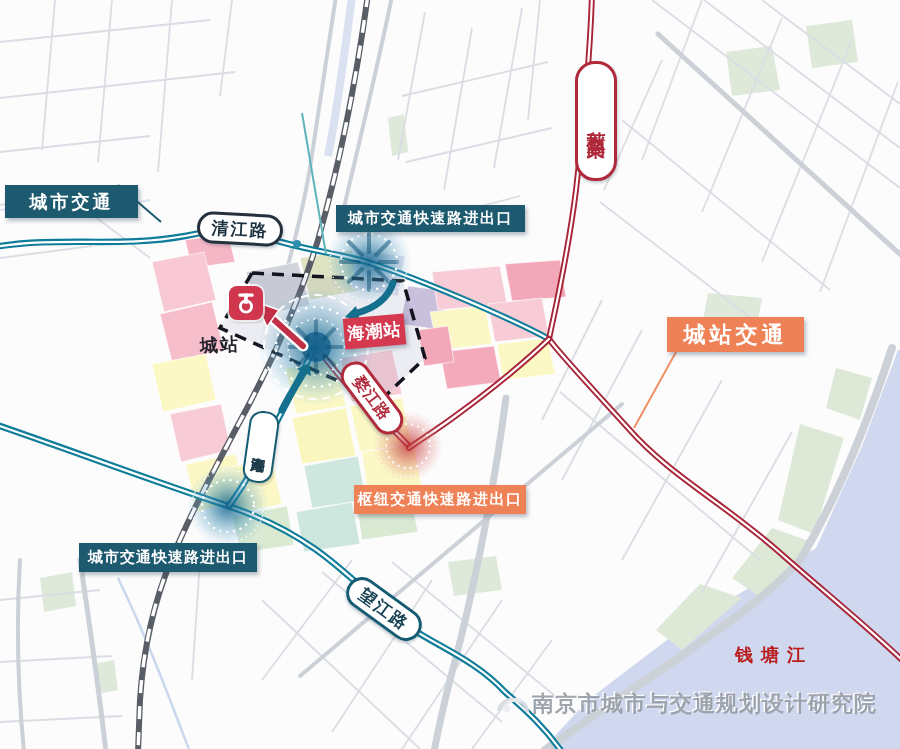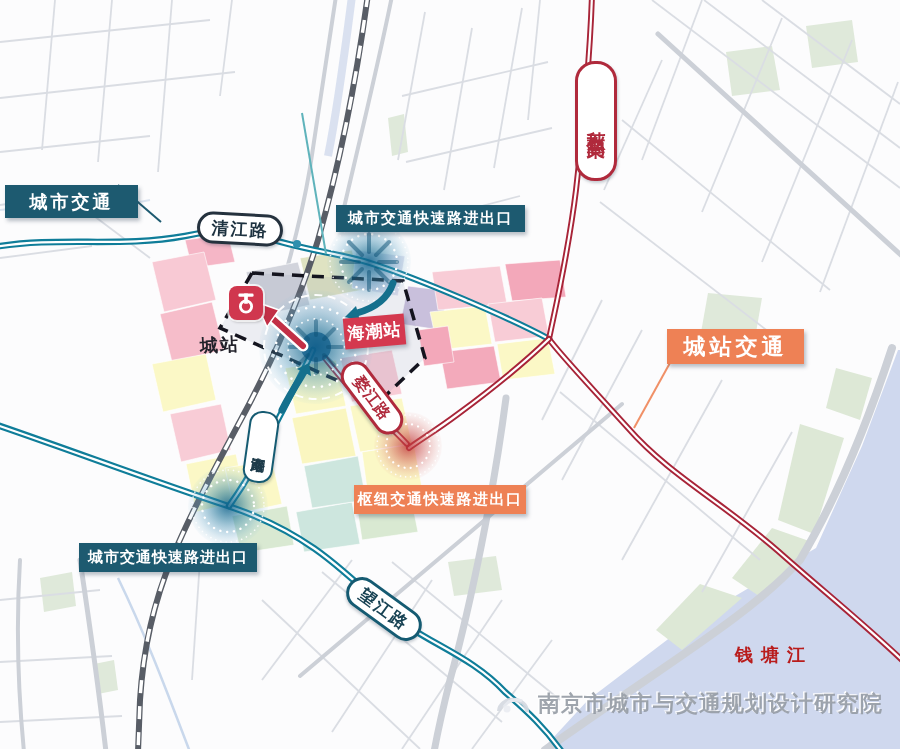--- a/index.html
+++ b/index.html
@@ -17,35 +17,35 @@
   .box{position:absolute;display:flex;align-items:center;justify-content:center;color:#fff;
        font-weight:bold;box-shadow:2px 3px 4px rgba(40,60,80,.32);white-space:nowrap;}
   .pill{position:absolute;background:#fff;display:flex;align-items:center;justify-content:center;
         font-weight:bold;border-radius:16px;white-space:nowrap;box-shadow:1px 2px 3px rgba(40,60,80,.25);}
   .txt{position:absolute;font-weight:bold;white-space:nowrap;}
   #lbl-tod{left:157px;top:84px;width:156px;height:29px;background:var(--tod-teal);font-size:18px;letter-spacing:1px;}
   #lbl-urban{left:5px;top:153px;width:133px;height:33px;background:var(--urban-traffic-teal);font-size:18px;letter-spacing:3px;margin-top:32px;}
   #lbl-exit-top{left:336px;top:205px;width:189px;height:27px;background:var(--urban-traffic-teal);font-size:15px;letter-spacing:1.5px;}
   #lbl-exit-bottom{left:79px;top:543px;width:178px;height:29px;background:var(--urban-traffic-teal);font-size:15px;letter-spacing:1px;}
   #lbl-hub{left:354px;top:485px;width:172px;height:29px;background:var(--hub-orange);font-size:15px;letter-spacing:1.5px;}
-  #lbl-chengzhan-traffic{left:667px;top:329px;width:137px;height:35px;background:var(--hub-orange);font-size:22px;letter-spacing:4px;}
+  #lbl-chengzhan-traffic{left:667px;top:317px;width:137px;height:35px;background:var(--hub-orange);font-size:22px;letter-spacing:4px;}
   #lbl-haichao{left:344px;top:316px;width:61px;height:31px;background:var(--station-red);font-size:17px;transform:rotate(-5deg);letter-spacing:1px;}
   #pill-qingjiang{left:197px;top:213px;width:80px;height:26px;border:3px solid #25323e;color:#1d3240;font-size:17px;transform:rotate(3deg);letter-spacing:2px;}
   #pill-wangjiang{left:341px;top:593px;width:80px;height:26px;border:3px solid #155b72;color:#174253;font-size:17px;transform:rotate(36deg);letter-spacing:2px;}
   #pill-wujiang{left:330px;top:383px;width:78px;height:24px;border:3px solid #b02a3c;color:#b02a3c;font-size:16px;transform:rotate(53deg);letter-spacing:1px;}
   #pill-qiushi{left:575px;top:61px;width:36px;height:114px;border:3px solid #b02a3c;color:#b02a3c;font-size:19px;
                writing-mode:vertical-rl;text-orientation:upright;border-radius:20px;letter-spacing:2px;}
   #pill-haichao-rd{left:246px;top:411px;width:26px;height:68px;border:2.5px solid #155b72;color:#1d3b4a;font-size:14px;
                writing-mode:vertical-rl;text-orientation:upright;transform:rotate(8deg);border-radius:13px;}
   #txt-chengzhan{left:200px;top:333px;font-size:18px;color:#22222b;transform:rotate(-3deg);letter-spacing:2px;}
   #txt-qiantang{left:735px;top:643px;font-size:18px;color:#b91c1c;letter-spacing:8px;}
   #station-icon{position:absolute;left:229px;top:286px;width:34px;height:34px;background:#d0374e;border-radius:8px;
                 display:flex;align-items:center;justify-content:center;
                 box-shadow:0 0 0 2px rgba(255,255,255,.75),1px 2px 3px rgba(0,0,0,.3);}
-  #watermark{position:absolute;left:494px;top:687px;display:flex;align-items:center;gap:6px;}
+  #watermark{position:absolute;left:494px;top:687px;display:flex;align-items:center;}
   #wm-text{font-size:22px;font-weight:bold;color:rgba(146,152,162,.88);
            text-shadow:-1.5px -1.5px 0 rgba(255,255,255,.95);letter-spacing:1px;white-space:nowrap;}
   
   .grid-thin{stroke:#dadde3;stroke-width:1.8;}
   .rd-mid{stroke:#ccd0d7;fill:none;stroke-linecap:round;}
   .teal-casing{stroke:var(--road-teal);stroke-width:6.5;fill:none;stroke-linecap:round;}
   .red-casing{stroke:var(--road-red);stroke-width:6;fill:none;stroke-linecap:round;}
   .core{stroke:#fff;stroke-width:2.2;fill:none;stroke-linecap:round;}
   .water{fill:var(--river-blue);}
 </style>

